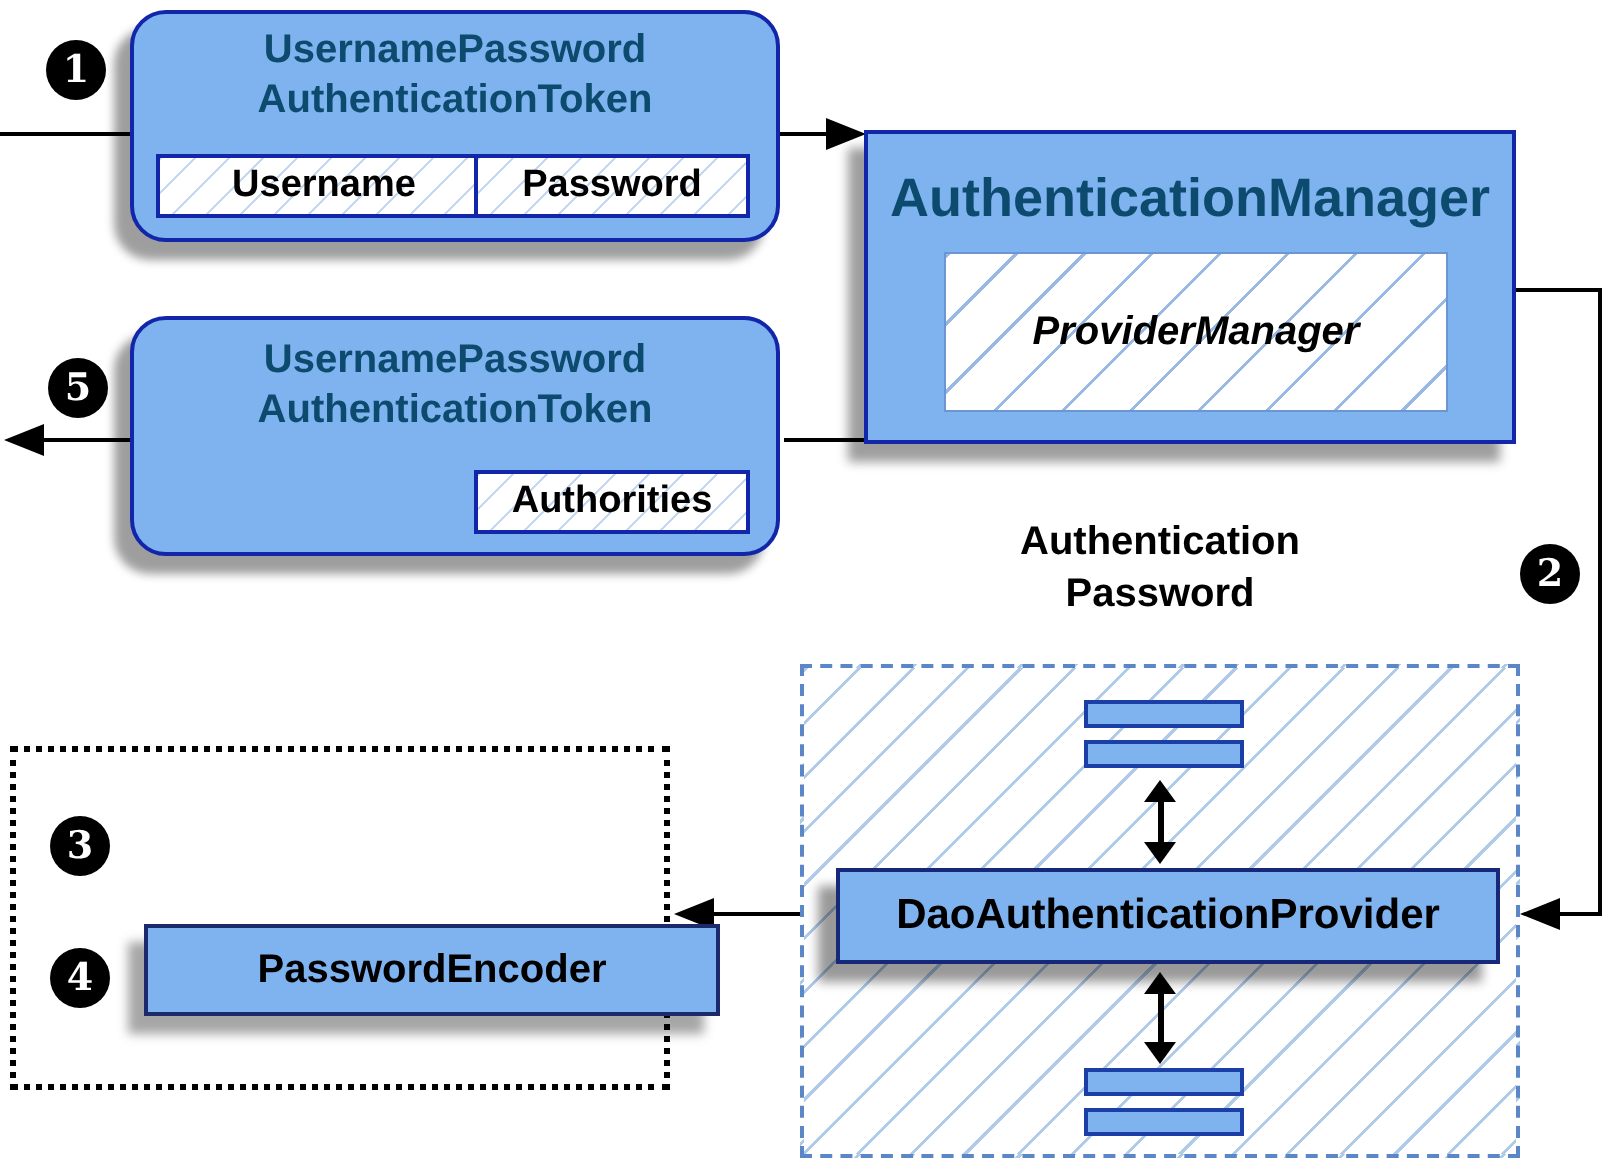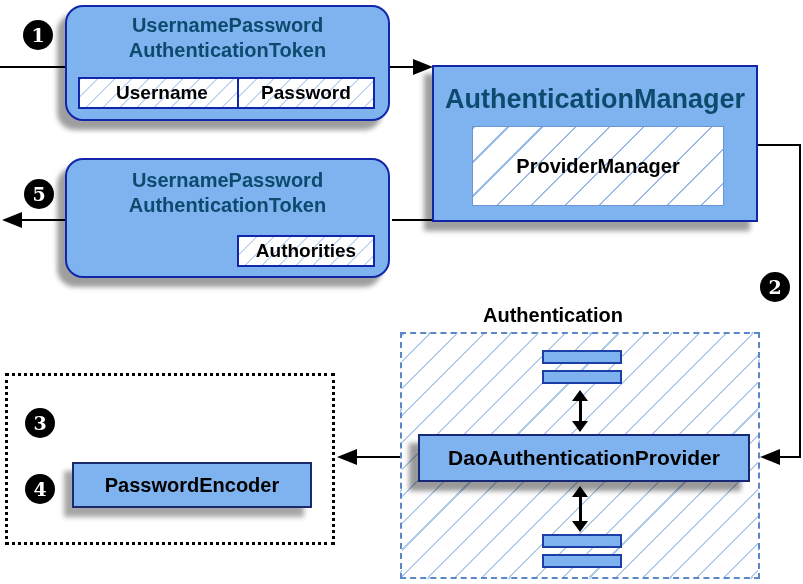--- a/index.html
+++ b/index.html
@@ -18,21 +18,21 @@
     background-color:#fff;
     background-image:repeating-linear-gradient(135deg, rgba(126,166,224,0.45) 0 1px, transparent 1px 12px);
     display:flex;align-items:center;justify-content:center;
     font-weight:bold;font-size:19px;color:#000;
   }
   .inner-box{
     position:absolute;box-sizing:border-box;border:1px solid #6b96d2;
     background-color:#fff;
     background-image:repeating-linear-gradient(135deg, rgba(126,166,224,0.8) 0 1.5px, transparent 1.5px 24px);
     display:flex;align-items:center;justify-content:center;
-    font-weight:bold;font-size:20px;color:#000;
+    font-weight:bold;font-size:20px;color:#000;font-style:italic;
   }
   .providers-container{
     position:absolute;box-sizing:border-box;border:2px dashed #5b87c9;
     background-color:#fff;
     background-image:repeating-linear-gradient(135deg, rgba(110,160,215,0.55) 0 1.5px, transparent 1.5px 19px);
   }
   .beans-container{
     position:absolute;box-sizing:border-box;border:3px dotted #000;background:transparent;
   }
   .bean{
@@ -108,21 +108,21 @@
     <div class="title" style="margin-top:20px;font-size:27px;">AuthenticationManager</div>
     <div class="inner-box" style="left:38px;top:59px;width:252px;height:80px;">ProviderManager</div>
   </div>
 
   <div class="node rounded" style="left:65px;top:158px;width:325px;height:120px;">
     <div class="title" style="margin-top:8px;">UsernamePassword</div>
     <div class="title">AuthenticationToken</div>
     <div class="field" style="left:170px;top:75px;width:138px;height:32px;">Authorities</div>
   </div>
 
-  <div class="group-label" style="left:428px;top:258px;width:250px;margin-top:44px;">
+  <div class="group-label" style="left:455px;top:258px;width:250px;">
     <div>Authentication</div>
     <div>Password</div>
   </div>
 
   <div class="providers-container" style="left:400px;top:332px;width:360px;height:247px;">
     <div class="stub" style="left:140px;top:16px;"></div>
     <div class="stub" style="left:140px;top:36px;"></div>
 
     <div class="varrow" style="left:170px;top:56px;height:42px;">
       <div class="tri-up"></div>
@@ -136,16 +136,16 @@
       <div class="tri-up"></div>
         <div class="shaft"></div>
         <div class="tri-down"></div>
     </div>
 
     <div class="stub" style="left:140px;top:200px;"></div>
     <div class="stub" style="left:140px;top:220px;"></div>
   </div>
 
   <div class="beans-container" style="left:5px;top:373px;width:330px;height:172px;">
-    <div class="bean" style="left:64px;top:86px;width:240px;height:46px;">PasswordEncoder</div>
+    <div class="bean" style="left:64px;top:86px;width:288px;height:46px;">PasswordEncoder</div>
   </div>
 
 </div>
 
 </body></html>

